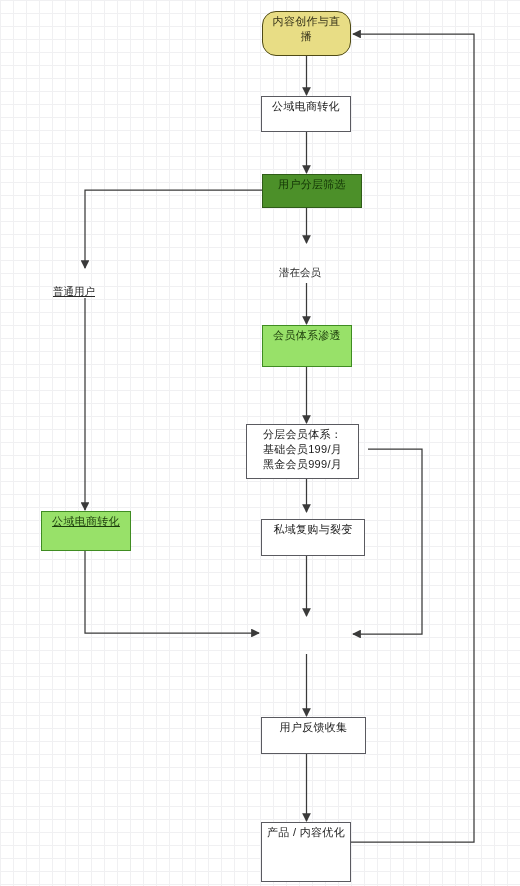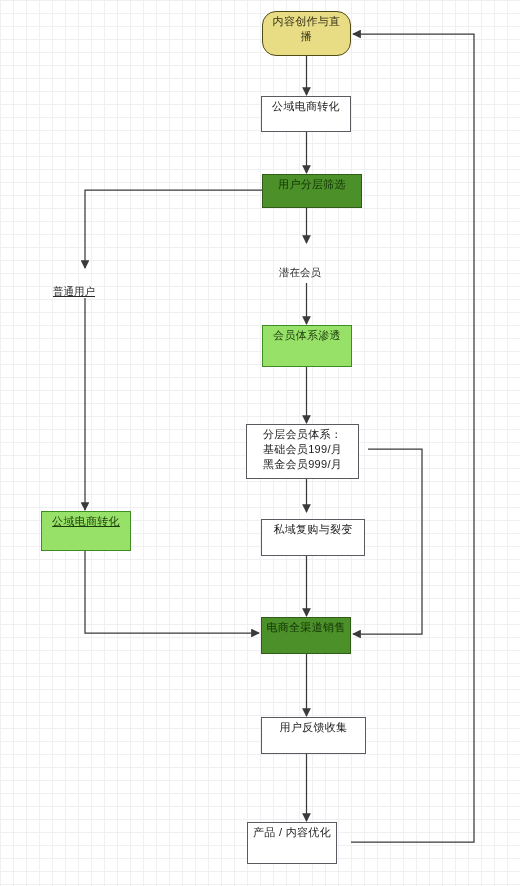--- a/index.html
+++ b/index.html
@@ -144,29 +144,26 @@
   </div>
 
   <div class="node process" style="left:261px; top:519px; width:104px; height:37px;">
     <span class="label">私域复购与裂变</span>
   </div>
 
   <div class="node green-light" style="left:41px; top:511px; width:90px; height:40px;text-decoration:underline;">
     <span class="label">公域电商转化</span>
   </div>
 
-  <div class="node green-dark" style="left:261px; top:617px; width:90px; height:37px;">
-    <span class="label">电商全渠道销售</span>
-  </div>
 
   <div class="node process" style="left:261px; top:717px; width:105px; height:37px;">
     <span class="label">用户反馈收集</span>
   </div>
 
-  <div class="node process" style="left:247px; top:822px; width:90px; height:42px;">
+  <div class="node process" style="left:261px; top:822px; width:90px; height:60px;">
     <span class="label">产品 / 内容优化</span>
   </div>
 
   <div class="edge-label" style="left:53px; top:285px;text-decoration:underline;">普通用户</div>
 
   <div class="edge-label" style="left:279px; top:266px;">潜在会员</div>
 
 </div>
 
 </body></html>

